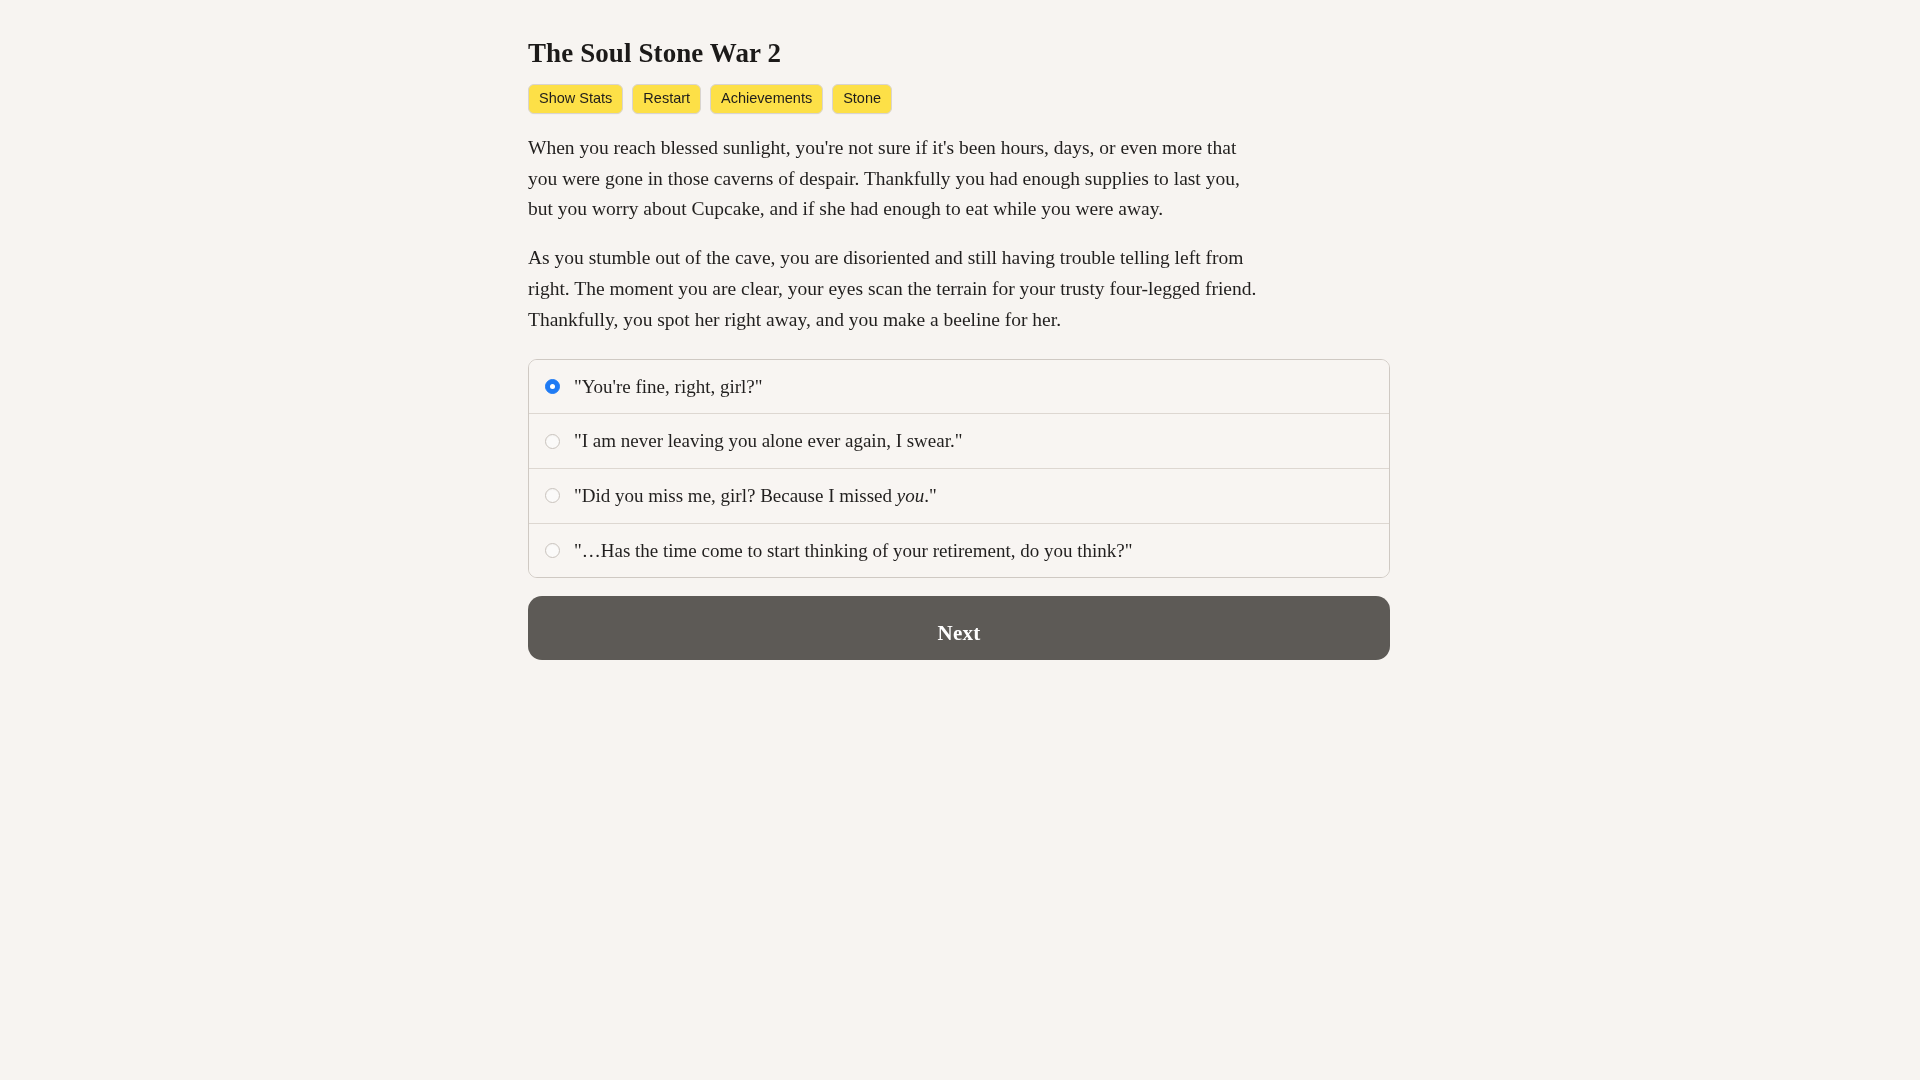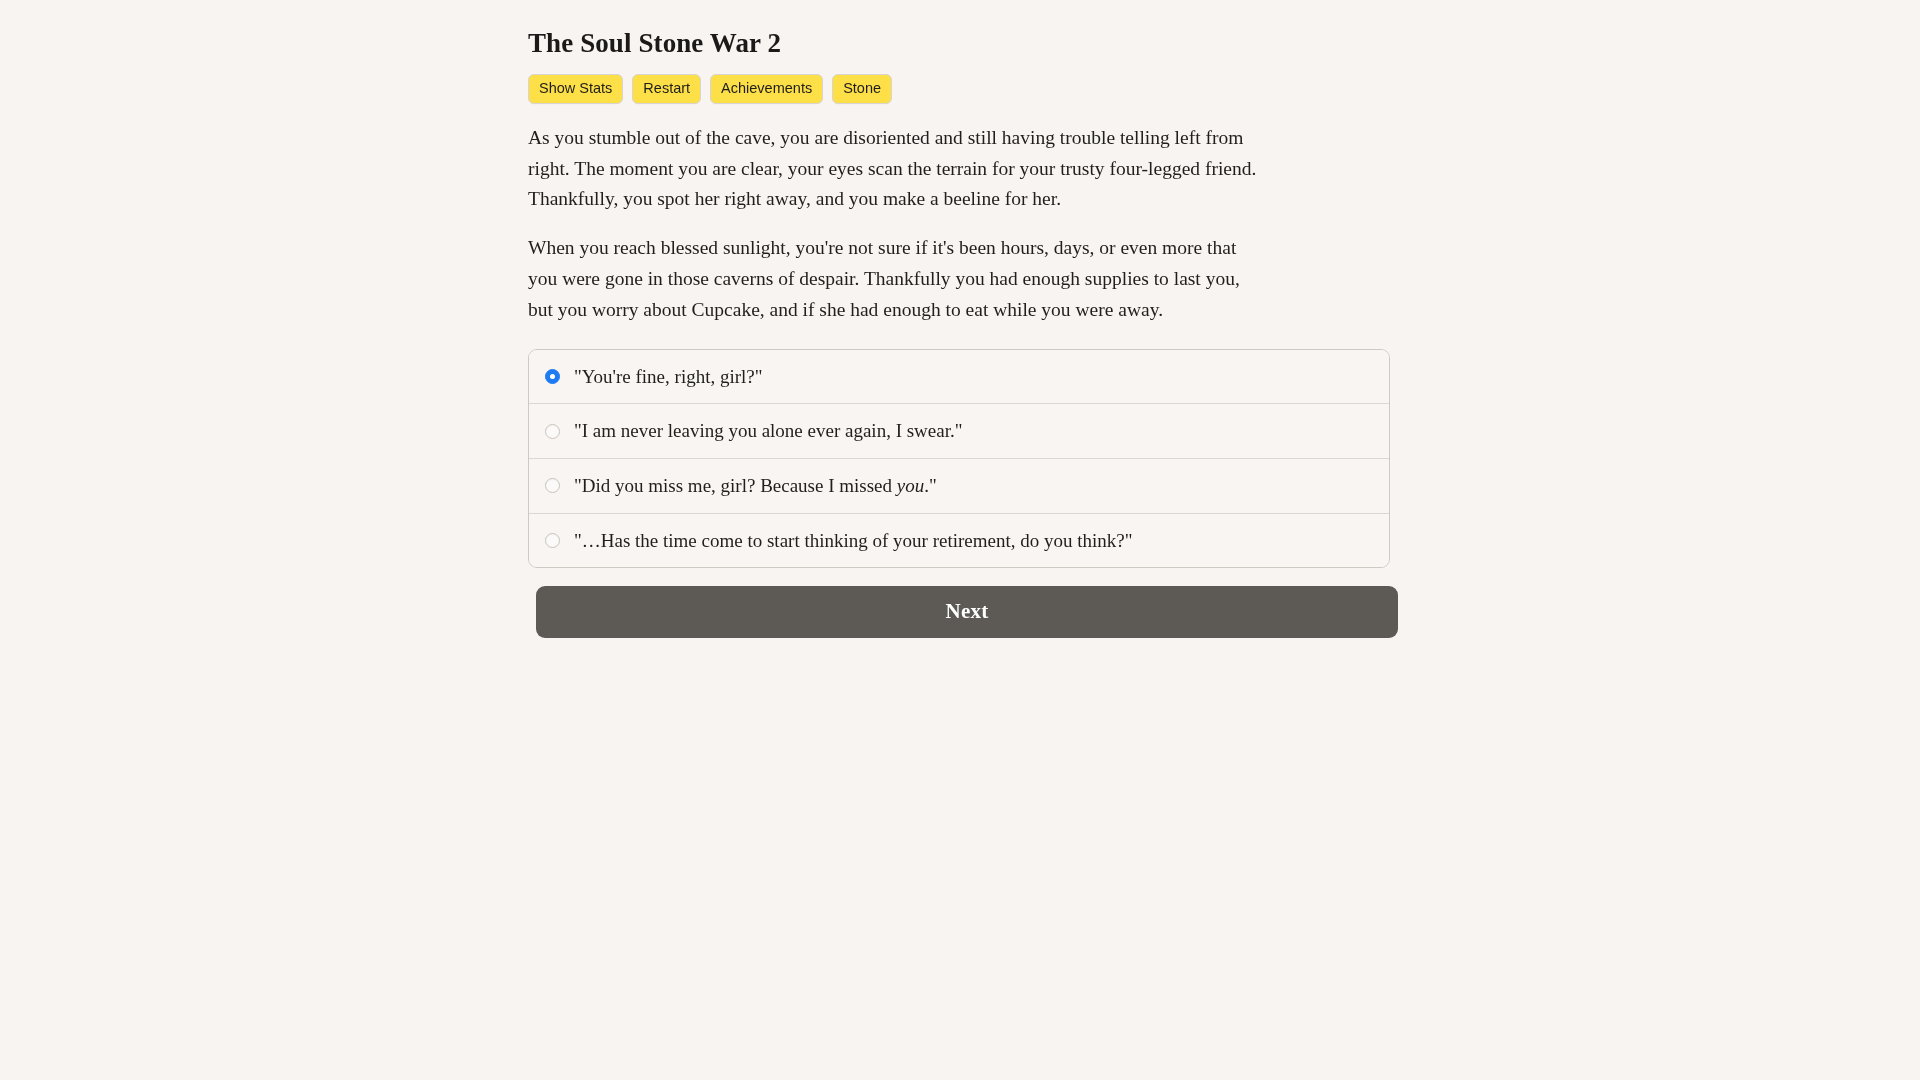--- a/index.html
+++ b/index.html
@@ -19,21 +19,21 @@
   #page {
     position: relative;
     width: 1920px;
     height: 1080px;
     background: #f7f4f1;
   }
 
   #main-column {
     position: absolute;
     left: 528px;
-    top: 4px;
+    top: 14px;
     width: 862px;
   }
 
   
   .game-title {
     font-family: "Liberation Serif", serif;
     font-size: 27px;
     font-weight: 700;
     color: #1c1a19;
     letter-spacing: 0.1px;
@@ -131,51 +131,50 @@
     line-height: 1.35;
     color: #211f1e;
   }
   .choice-label i { font-style: italic; text-align: center; }
 
   
   .next-button {
     display: block;
     width: 100%;
     margin-top: 18px;
-    padding: 13px 0 14px 0;
+    padding: 25px 0 14px 0;
     background: #5d5a56;
     border: none;
-    border-radius: 9px;
+    border-radius: 14px;
     color: #ffffff;
     font-family: "Liberation Serif", serif;
     font-size: 21px;
     font-weight: 700;
     letter-spacing: 0.2px;
     cursor: pointer;
-    margin-left: 8px;
   }
 </style>
 </head>
 <body>
 
 <div id="page">
   <div id="main-column">
 
     <h1 class="game-title">The Soul Stone War 2</h1>
 
     <div class="menu-bar">
         <button class="menu-button">Show Stats</button>
         <button class="menu-button">Restart</button>
         <button class="menu-button">Achievements</button>
         <button class="menu-button">Stone</button>
       </div>
 
     <div class="story">
+        <p>When you reach blessed sunlight, you're not sure if it's been hours, days, or even more that you were gone in those caverns of despair. Thankfully you had enough supplies to last you, but you worry about Cupcake, and if she had enough to eat while you were away.</p>
         <p>As you stumble out of the cave, you are disoriented and still having trouble telling left from right. The moment you are clear, your eyes scan the terrain for your trusty four-legged friend. Thankfully, you spot her right away, and you make a beeline for her.</p>
-        <p>When you reach blessed sunlight, you're not sure if it's been hours, days, or even more that you were gone in those caverns of despair. Thankfully you had enough supplies to last you, but you worry about Cupcake, and if she had enough to eat while you were away.</p>
       </div>
 
     <div class="choices">
         <div class="choice-row">
           <span class="radio on"></span>
           <span class="choice-label">"You're fine, right, girl?"</span>
         </div>
         <div class="choice-row">
           <span class="radio off"></span>
           <span class="choice-label">"I am never leaving you alone ever again, I swear."</span>

